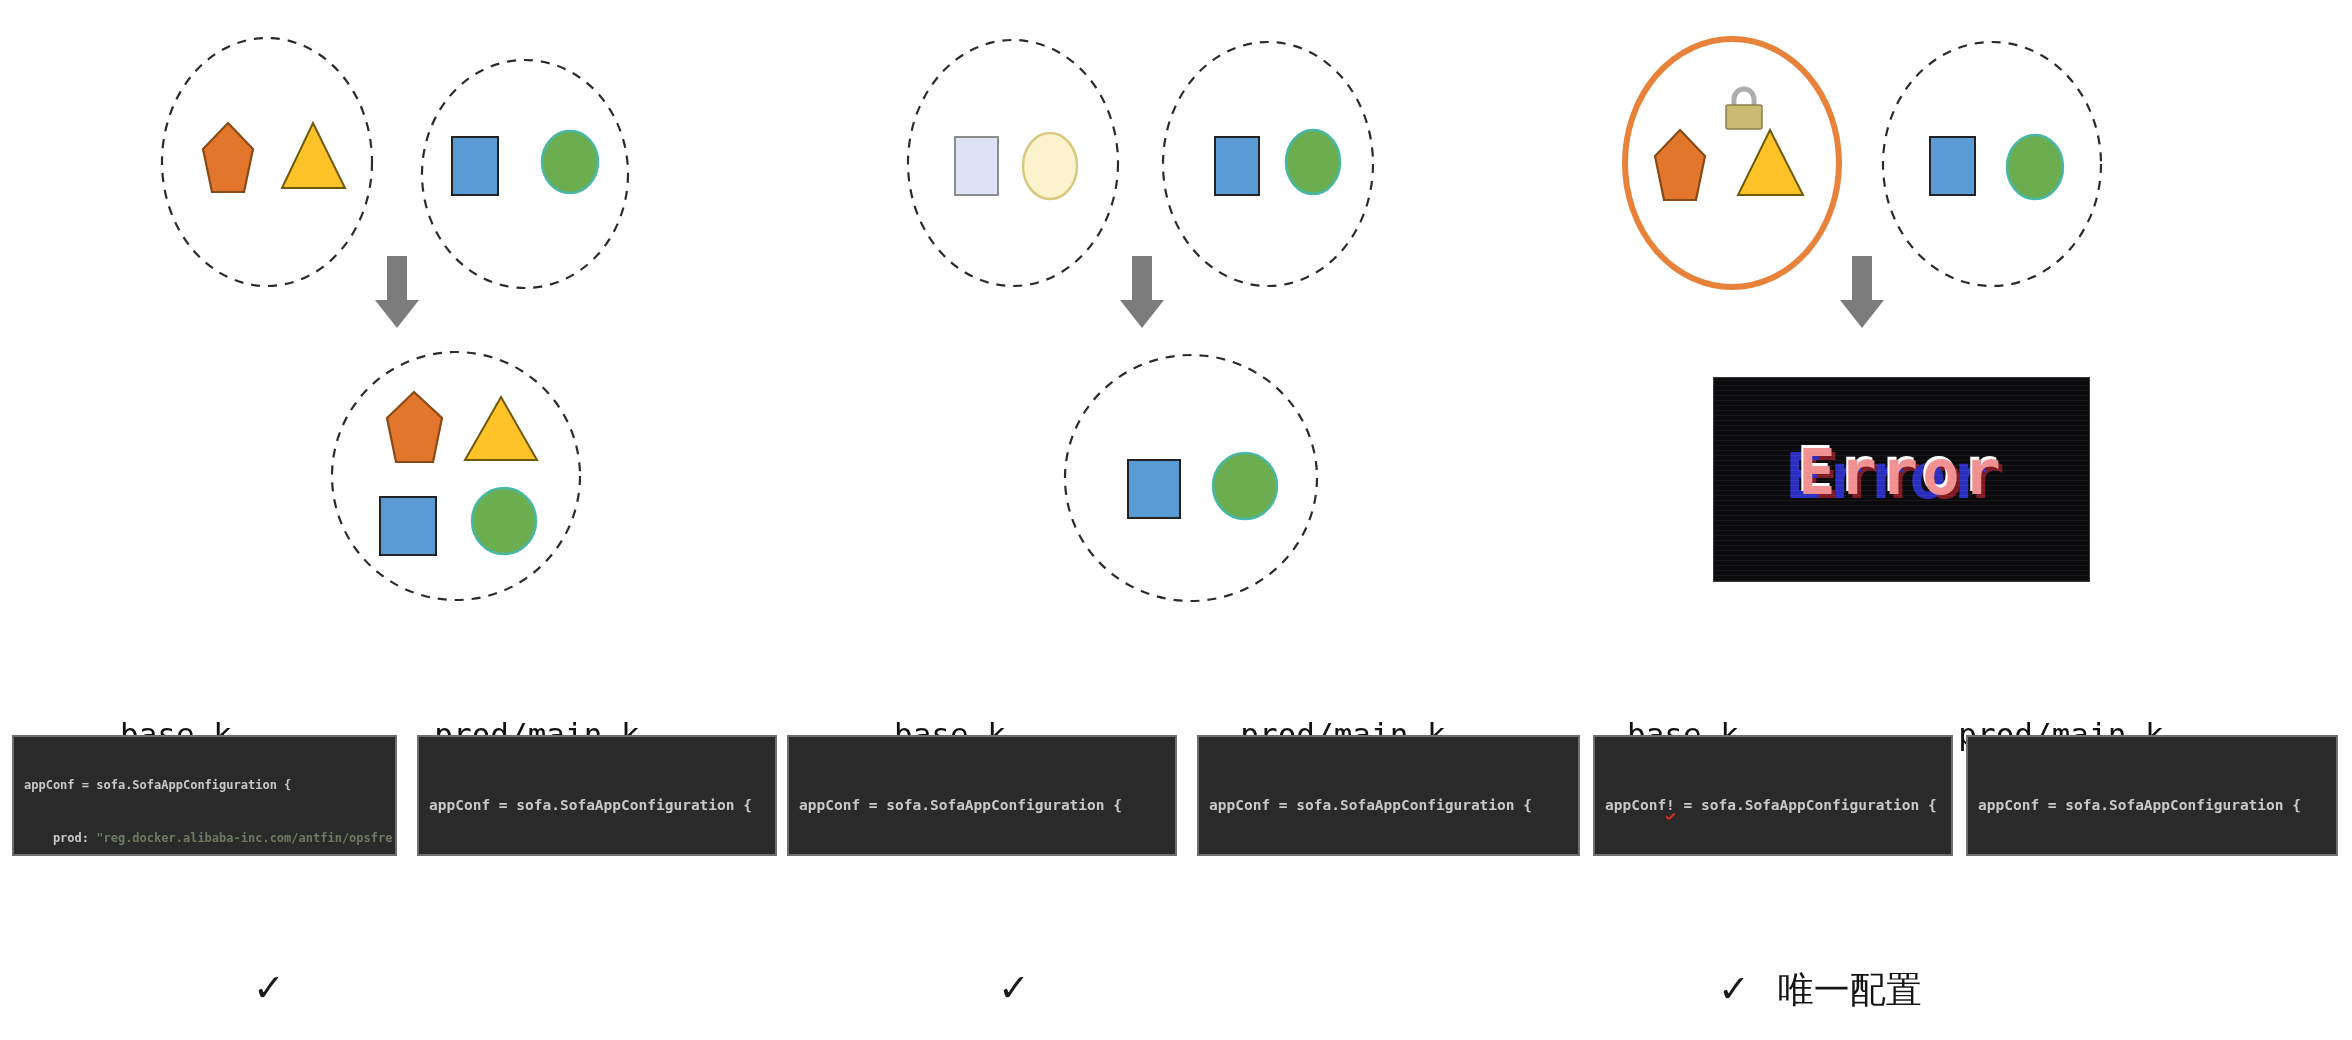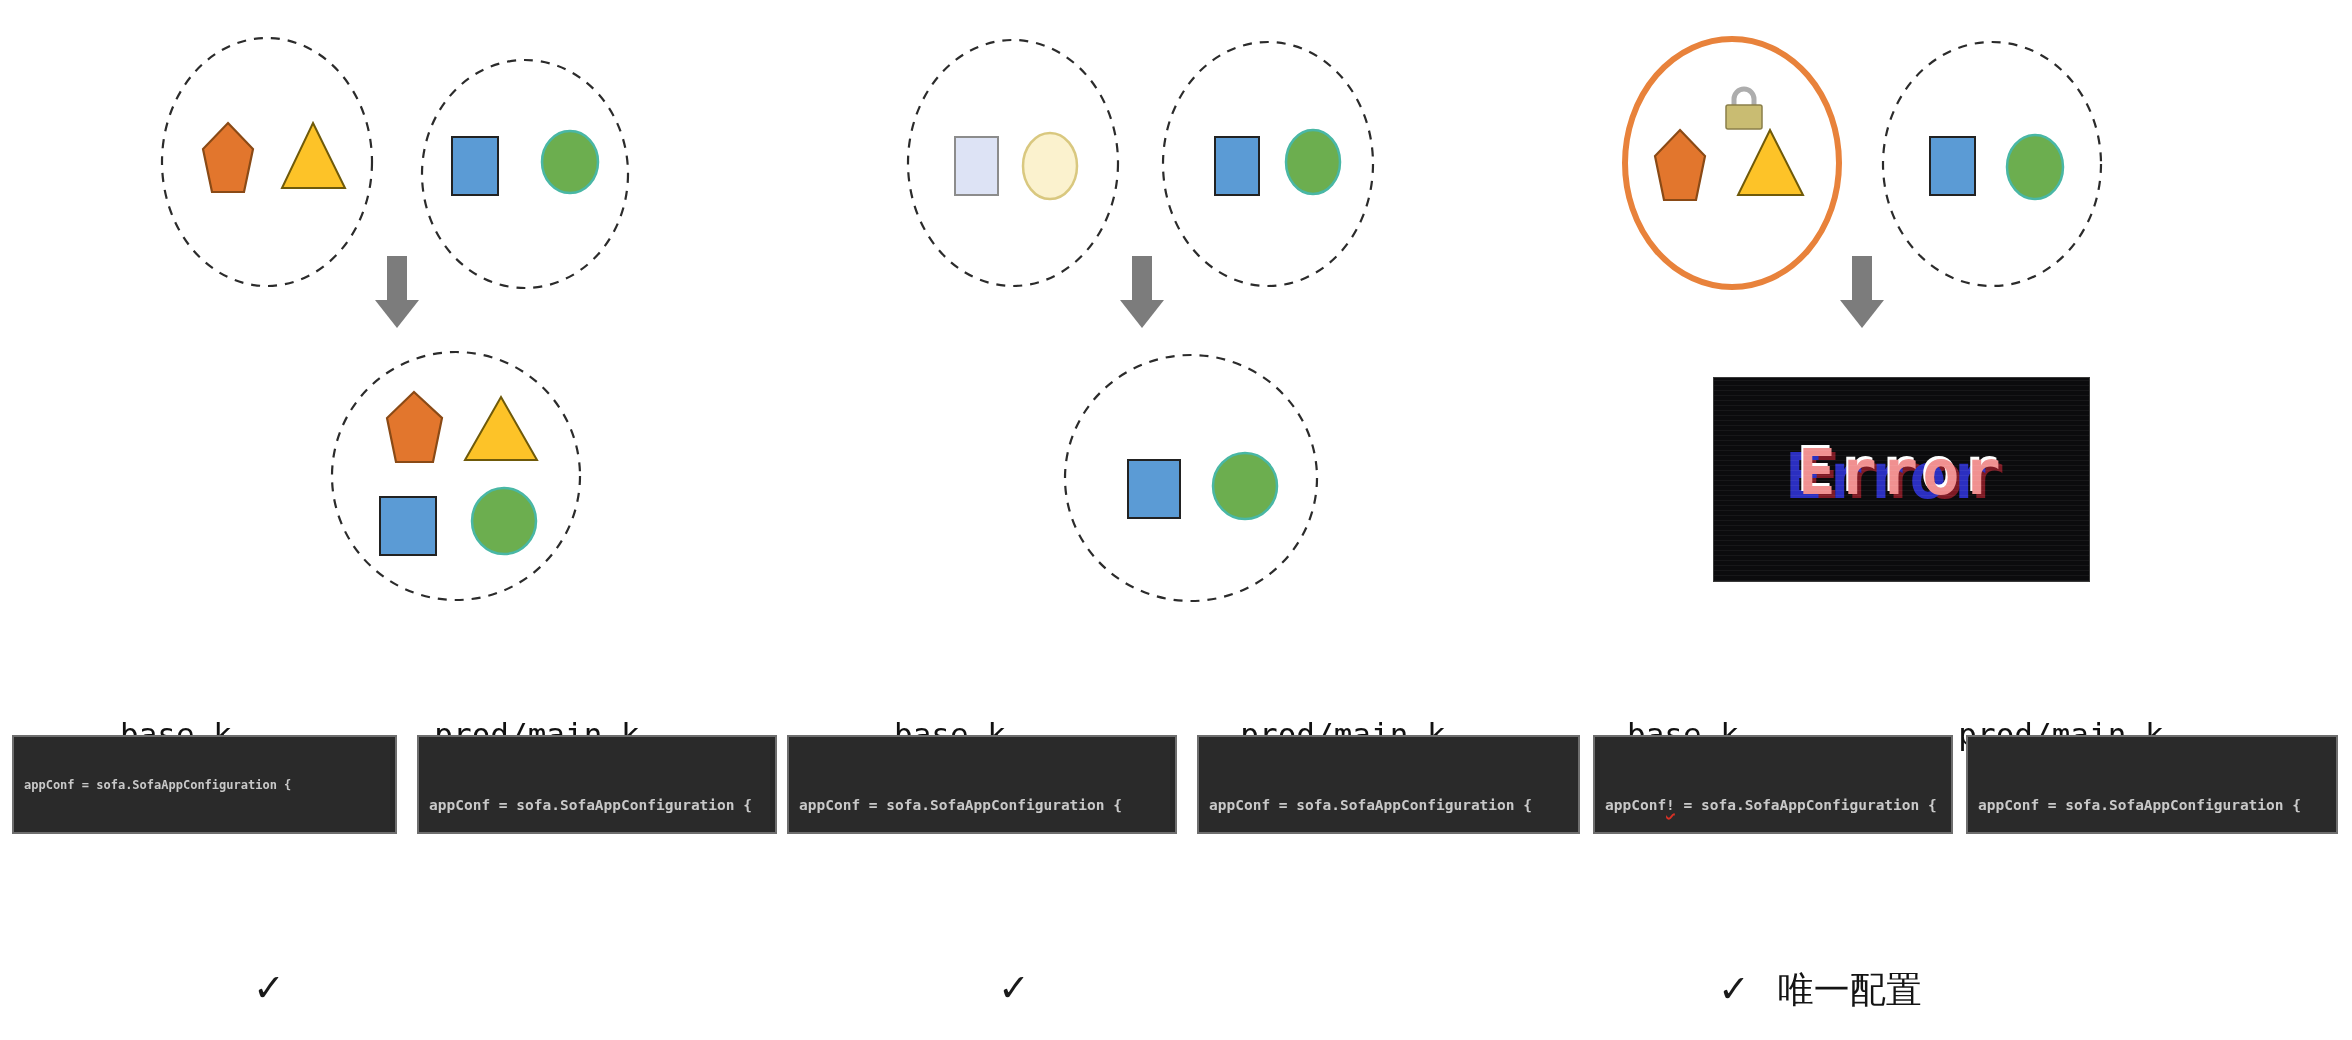--- a/index.html
+++ b/index.html
@@ -25,21 +25,21 @@
     font-weight: 500;
     color: #111111;
     white-space: nowrap;
     margin-top: 32px;
   }
 
   
   .code {
     position: absolute;
     top: 735px;
-    height: 99px;
+    height: 121px;
     background: #2a2a2a;
     border: 2px solid #6e6e6e;
     color: #c9c9c9;
     font-family: "DejaVu Sans Mono", monospace;
     font-weight: bold;
     font-size: 14.5px;
     line-height: 25px;
     padding: 6px 0 0 10px;
     overflow: hidden;
     white-space: pre;

